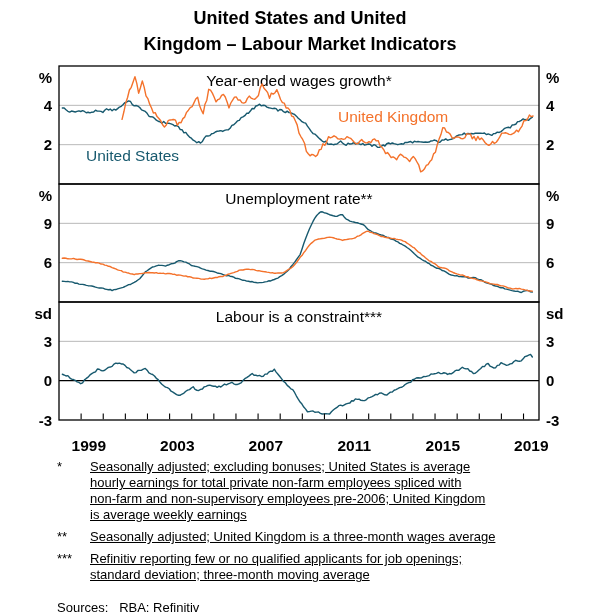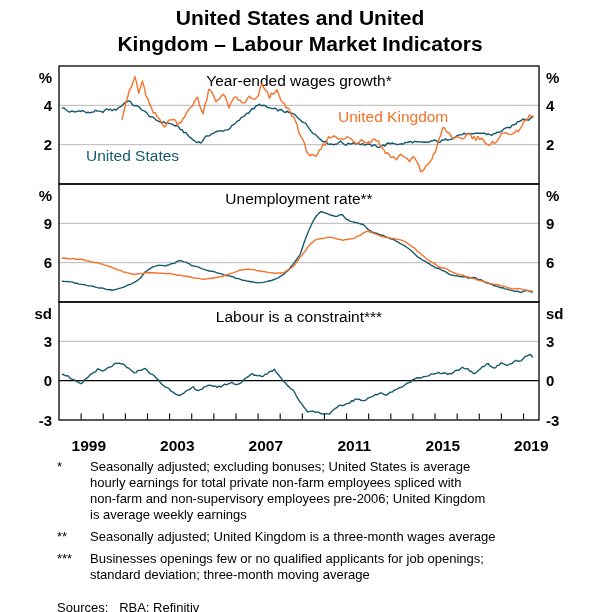--- a/index.html
+++ b/index.html
@@ -1,30 +1,30 @@
 <!DOCTYPE html>
 <html><head>
 <meta charset="utf-8">
 <style>
   html,body{margin:0;padding:0;background:#fff;}
   body{font-family:"Liberation Sans",sans-serif;color:#000;}
   .page{position:relative;width:600px;height:612px;background:#fff;overflow:hidden;}
   .chart-title{position:absolute;top:5px;left:0;width:100%;text-align:center;
-    font-size:21px;font-weight:700;line-height:26px;white-space:pre-line;}
+    font-size:18px;font-weight:700;line-height:26px;white-space:pre-line;}
   svg.graph{position:absolute;top:0;left:0;}
   svg text{font-family:"Liberation Sans",sans-serif;fill:#000;}
   svg .tick-label{font-size:15px;font-weight:700;}
   svg .unit-label{font-size:15px;font-weight:700;}
   svg .panel-title{font-size:15.5px;font-weight:400;}
   svg .series-label{font-size:15.5px;font-weight:400;}
   svg .year-label{font-size:15.5px;font-weight:700;}
   .footnotes{position:absolute;top:459px;left:57px;width:505px;font-size:13px;line-height:16px;}
   .fn-row{display:grid;grid-template-columns:33px 1fr;margin-bottom:6px;}
   .fn-symbol{white-space:pre;}
-  .fn-text{white-space:pre-wrap;}
+  .fn-text{white-space:pre-wrap;text-decoration:underline;}
   .sources{margin-top:17px;white-space:pre-wrap;}
 </style>
 </head>
 <body>
 
 <div class="page">
   <div class="chart-title">United States and United
 Kingdom – Labour Market Indicators</div>
   <svg class="graph" id="graph" width="600" height="458" viewBox="0 0 600 458">
       <line x1="59" y1="144.66666666666669" x2="539" y2="144.66666666666669" stroke="#b9b9b9" stroke-width="1"></line>
@@ -101,18 +101,18 @@
 hourly earnings for total private non-farm employees spliced with
 non-farm and non-supervisory employees pre-2006; United Kingdom
 is average weekly earnings</span>
     </div>
     <div class="fn-row">
       <span class="fn-symbol">**</span>
       <span class="fn-text">Seasonally adjusted; United Kingdom is a three-month wages average</span>
     </div>
     <div class="fn-row">
       <span class="fn-symbol">***</span>
-      <span class="fn-text">Businesses openings few or no qualified applicants for job openings;
+      <span class="fn-text">Refinitiv reporting few or no qualified applicants for job openings;
 standard deviation; three-month moving average</span>
     </div>
     <div class="sources">Sources:   RBA; Refinitiv</div>
   </div>
 </div>
 
 </body></html>

